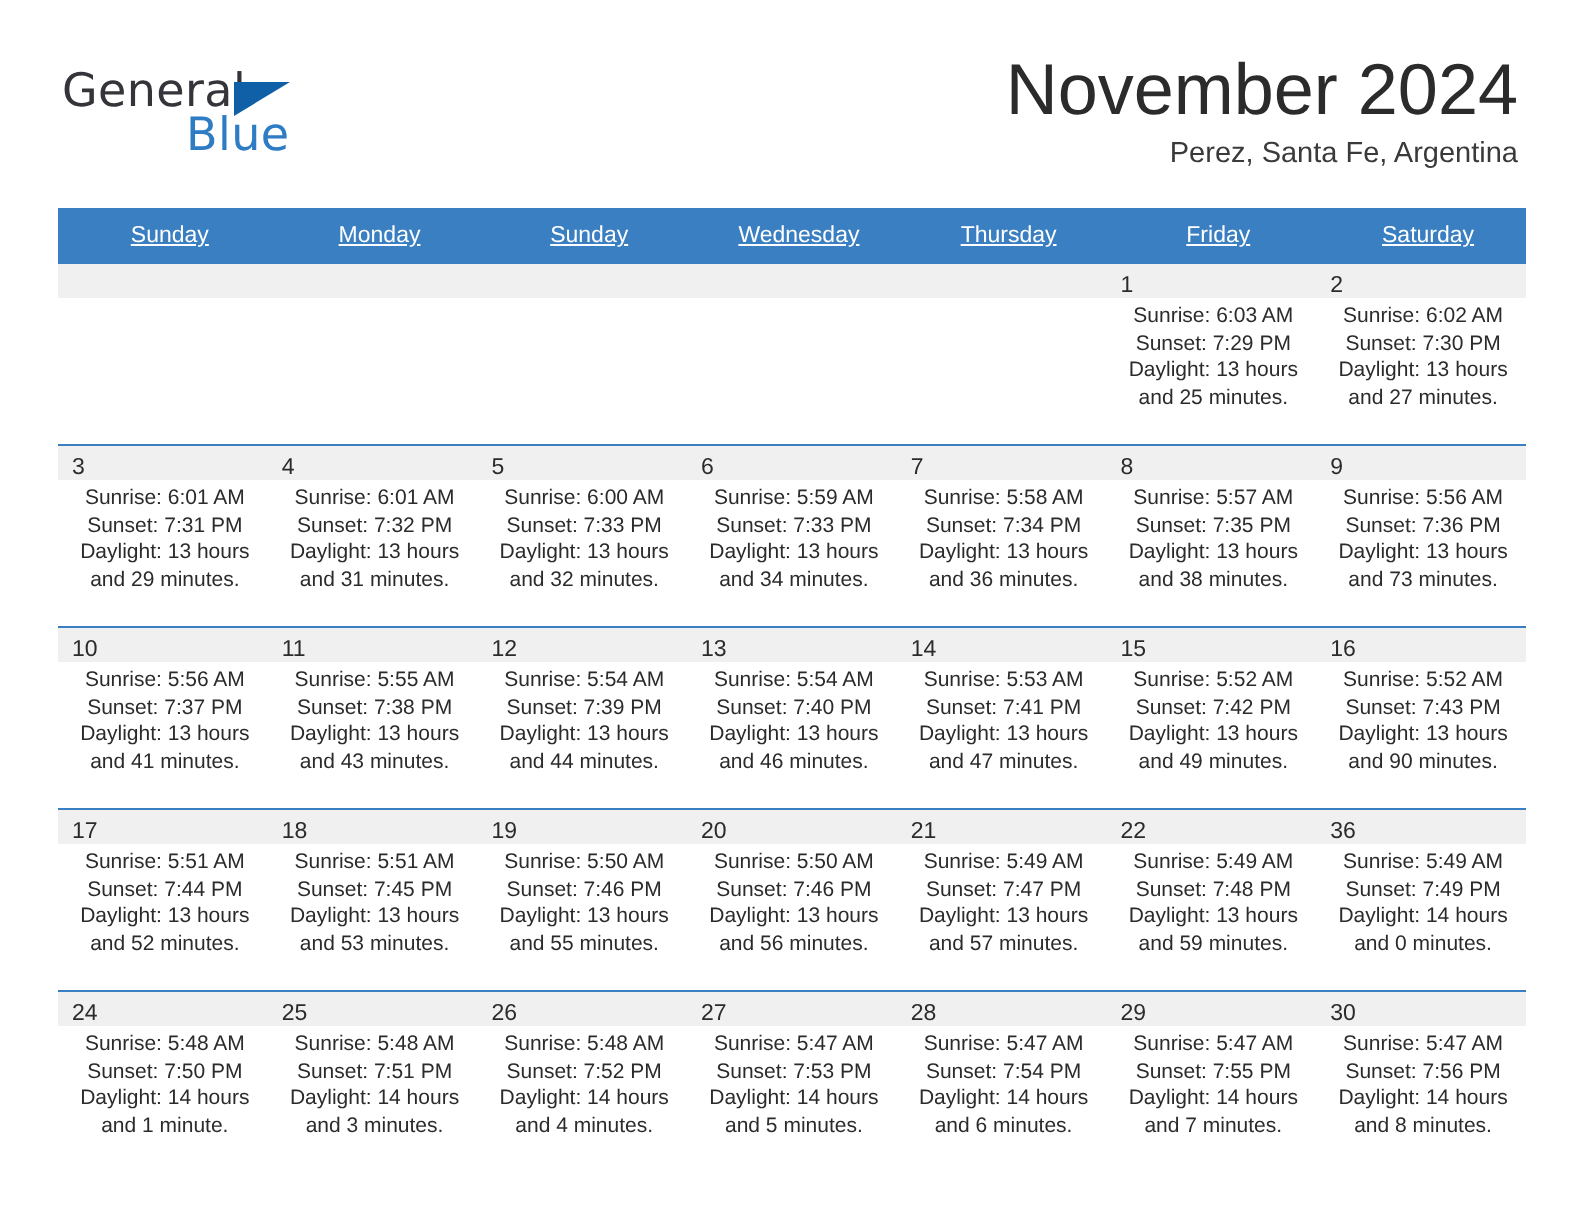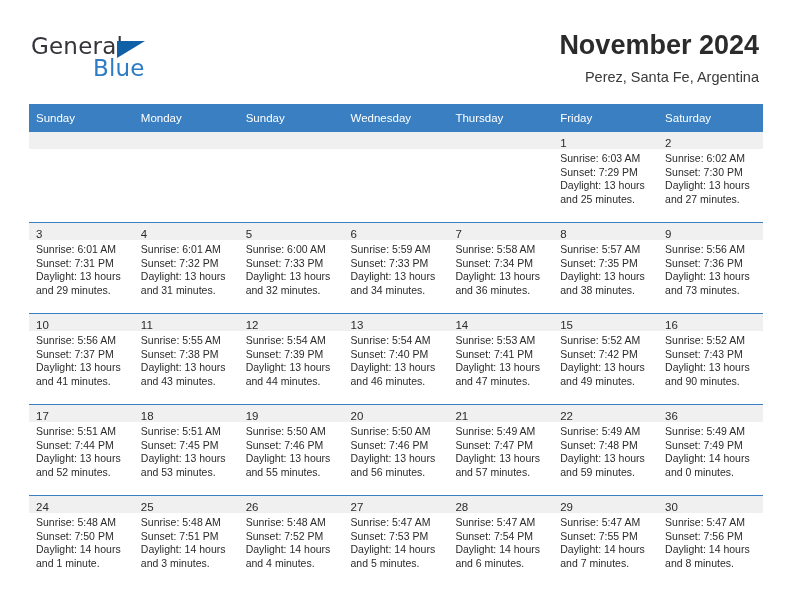--- a/index.html
+++ b/index.html
@@ -66,22 +66,22 @@
     border-bottom: 17px solid transparent;
   }
 
   .titles {
     position: absolute;
     right: 33px;
     top: 28px;
     text-align: right;
   }
   .cal-title {
-    font-size: 27px;
-    font-weight: bold;
+    font-size: 36px;
+    font-weight: normal;
     color: #2b2b2b;
     line-height: 34px;
     white-space: nowrap;
   }
   .cal-sub {
     font-size: 14.5px;
     color: #3a3a3a;
     line-height: 22px;
     margin-top: 4px;
     white-space: nowrap;
@@ -94,24 +94,25 @@
     top: 104px;
     width: 734px;
     border-collapse: collapse;
     table-layout: fixed;
   }
   .cal th {
     background: #3a7fc1;
     color: #ffffff;
     font-weight: normal;
     font-size: 11.5px;
-    text-align: left;
+    text-align: center;
     padding: 5px 0 5px 7px;
     height: 18px;
     border: none;
+    text-decoration: underline;
   }
   .cal td {
     vertical-align: top;
     padding: 0;
     border: none;
     width: 104.85px;
     height: 90px;
     background: #ffffff;
   }
   .cal tbody tr {
@@ -132,20 +133,21 @@
     padding: 1px 0 0 7px;
     box-sizing: border-box;
   }
   .daynum {
     font-size: 11.5px;
     color: #2b2b2b;
     line-height: 15px;
   }
   .lines {
     padding: 3px 5px 0 7px;
+    text-align: center;
   }
   .line {
     font-size: 10.5px;
     line-height: 13.6px;
     color: #2b2b2b;
     white-space: nowrap;
   }
 </style>
 </head>
 <body>

